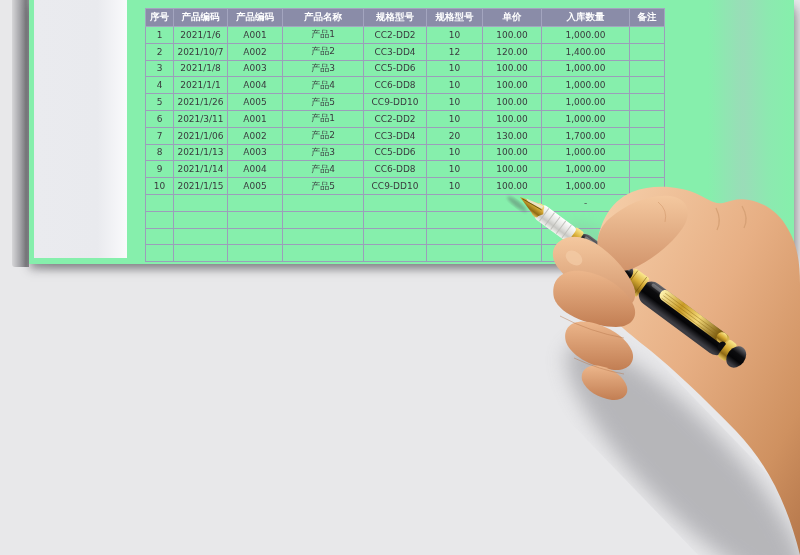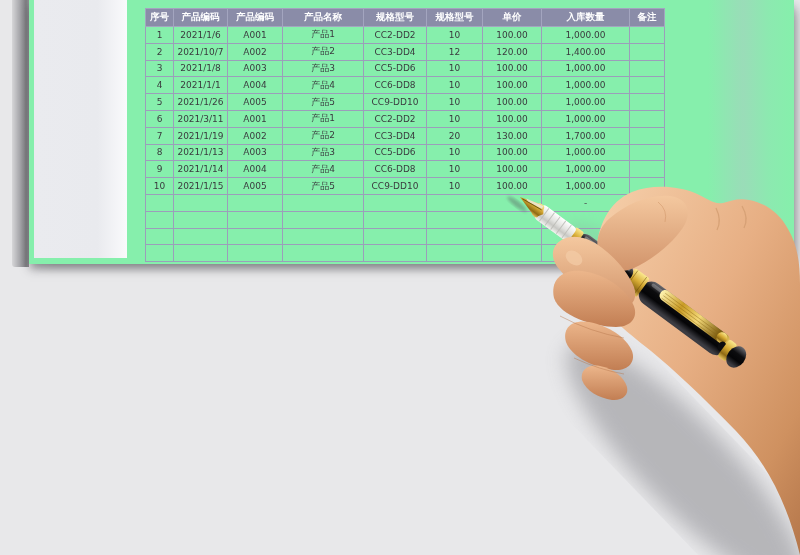--- a/index.html
+++ b/index.html
@@ -142,21 +142,21 @@
               <td>A001</td>
               <td>产品1</td>
               <td>CC2-DD2</td>
               <td>10</td>
               <td>100.00</td>
               <td>1,000.00</td>
               <td></td>
             </tr>
             <tr>
               <td>7</td>
-              <td>2021/1/19</td>
+              <td>2021/1/06</td>
               <td>A002</td>
               <td>产品2</td>
               <td>CC3-DD4</td>
               <td>20</td>
               <td>130.00</td>
               <td>1,700.00</td>
               <td></td>
             </tr>
             <tr>
               <td>8</td>

